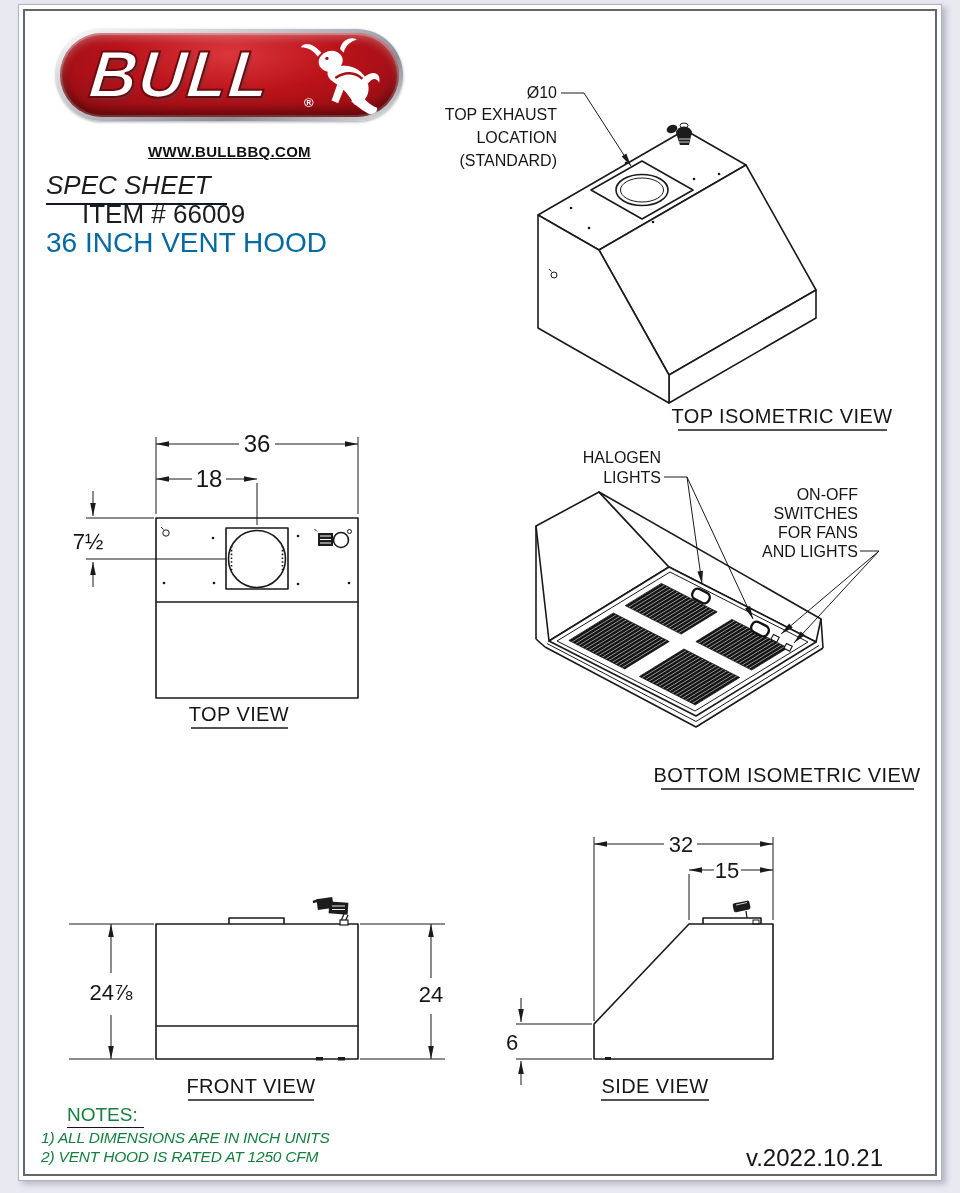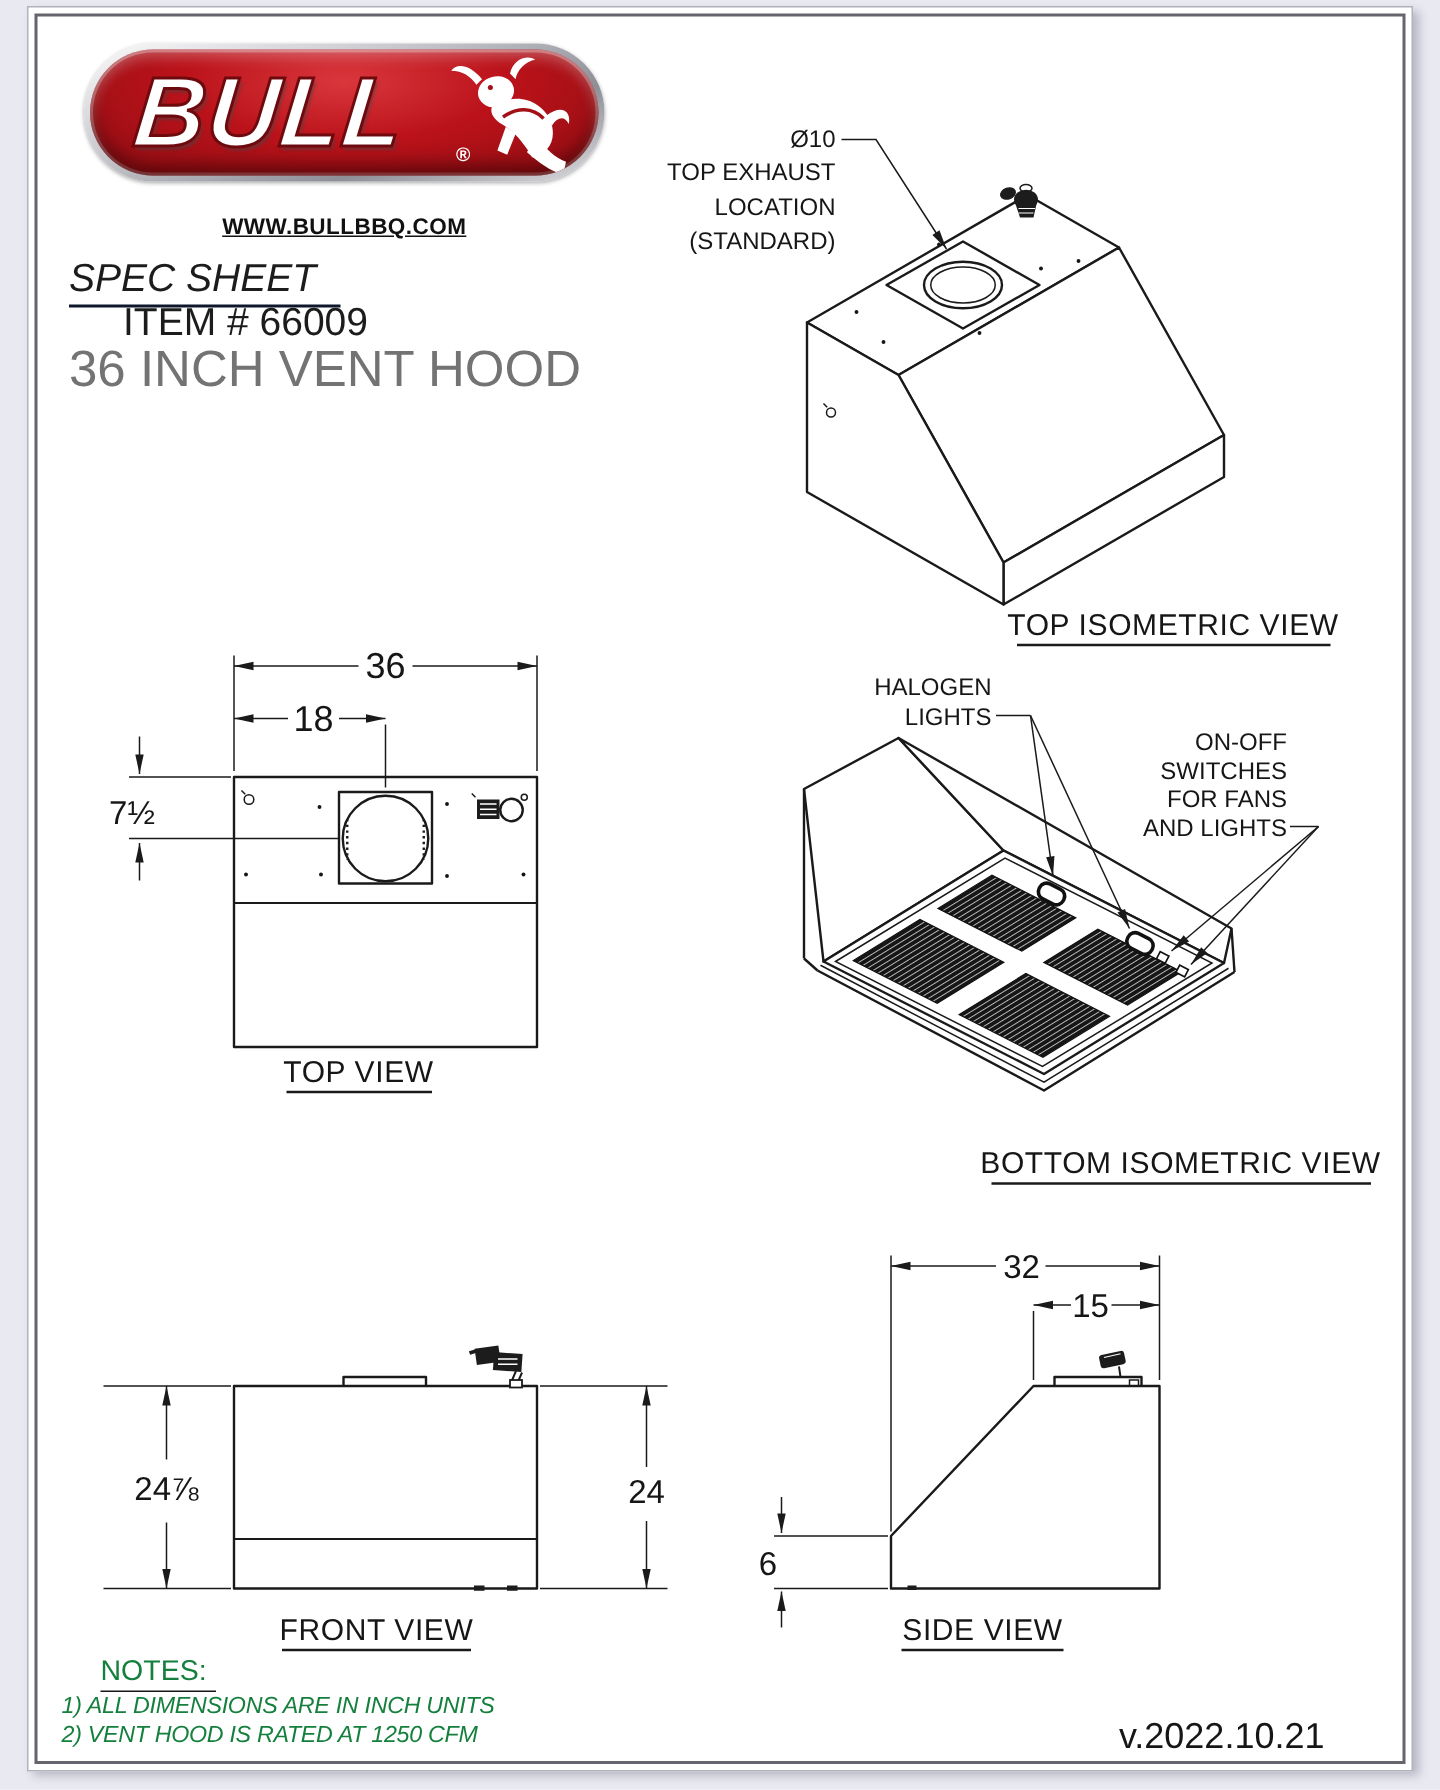--- a/index.html
+++ b/index.html
@@ -20,21 +20,21 @@
           text-shadow:2px 3px 2px rgba(70,70,70,.5); }
   .logo-reg { position:absolute; left:244px; top:62px; color:#fff; font-size:13px; font-weight:bold; }
   .bull-icon { position:absolute; right:12px; top:3px; width:94px; height:84px; }
 
   
   .website { position:absolute; left:37px; top:138px; width:347px; text-align:center;
              font-size:15px; font-weight:bold; color:#111; text-decoration:underline; letter-spacing:.3px; }
   .doc-title { position:absolute; left:27px; top:165px; font-size:26px; color:#1c1c1c;
                border-bottom:2px solid #0f172a; padding:0 16px 2px 0;font-style:italic; }
   .item-number { position:absolute; left:27px; top:194px; font-size:26px; color:#1c1c1c;margin-left:36px; }
-  .product-name { position:absolute; left:27px; top:222px; font-size:34px; color:#737373; }
+  .product-name { position:absolute; left:27px; top:222px; font-size:28px; color:#0369a1; }
 
   
   svg.view { position:absolute; overflow:visible; }
   svg text { font-family:"Liberation Sans",sans-serif; fill:#161616; }
   .lbl { font-size:16px; }
   .dim { font-size:22px; }
   .dimL { font-size:24px; }
   .cap { font-size:20px; letter-spacing:.4px; }
   .ln  { stroke:#1a1a1a; stroke-width:1.6; fill:none; stroke-linejoin:round; }
   .lnf { stroke:#1a1a1a; stroke-width:1.6; fill:#fff; stroke-linejoin:round; }

